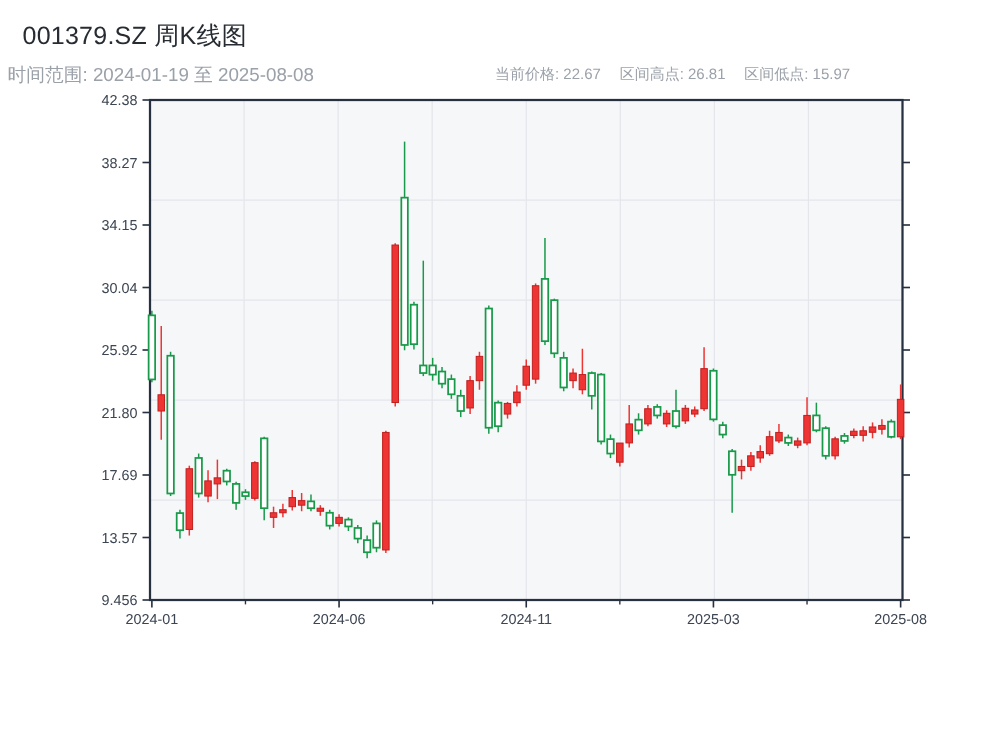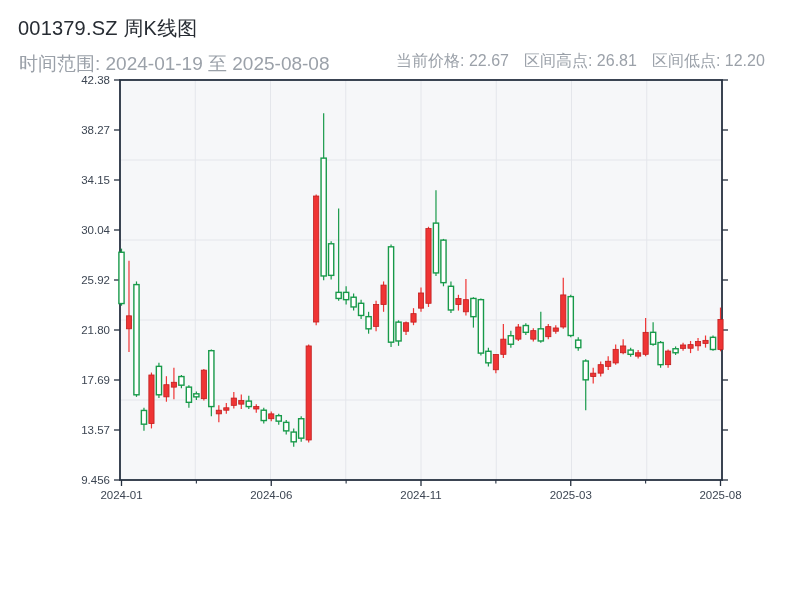--- a/index.html
+++ b/index.html
@@ -1,19 +1,19 @@
 <!DOCTYPE html>
 <html><head>
 <meta charset="utf-8">
 <style>
   html,body{margin:0;padding:0;background:#ffffff;}
   body{width:800px;height:600px;position:relative;font-family:"Liberation Sans",sans-serif;overflow:hidden;}
   .hdr-title{position:absolute;left:18px;top:15px;font-size:20px;font-weight:500;color:#272c33;letter-spacing:.2px;text-align:center;}
-  .hdr-sub{position:absolute;left:19px;top:51px;font-size:19px;color:#9ba1a9;}
-  .hdr-stats{position:absolute;left:396px;top:51px;font-size:16px;color:#9ba1a9;display:flex;gap:15px;white-space:nowrap;}
+  .hdr-sub{position:absolute;left:6px;top:51px;font-size:15px;color:#9ba1a9;}
+  .hdr-stats{position:absolute;left:396px;top:51px;font-size:12px;color:#9ba1a9;display:flex;gap:15px;white-space:nowrap;}
   svg.kchart{position:absolute;left:0;top:0;}
   text{font-family:"Liberation Sans",sans-serif;}
 </style>
 </head>
 <body>
 
 <svg class="kchart" id="kchart" width="800" height="600" viewBox="0 0 800 600">
     <g>
       <rect x="120" y="80" width="602" height="400" fill="#f6f7f9"></rect>
     </g>
@@ -404,14 +404,14 @@
         <rect x="717.9" y="319.46057587170446" width="5.2" height="30.008504434455176" fill="#ef3434" stroke="#c01f1f" stroke-width="0.8"></rect>
       </g>
     </g>
   </svg>
 
 <div class="hdr-title">001379.SZ 周K线图</div>
 <div class="hdr-sub">时间范围: 2024-01-19 至 2025-08-08</div>
 <div class="hdr-stats">
   <span>当前价格: 22.67</span>
   <span>区间高点: 26.81</span>
-  <span>区间低点: 12.20</span>
+  <span>区间低点: 15.97</span>
 </div>
 
 </body></html>

